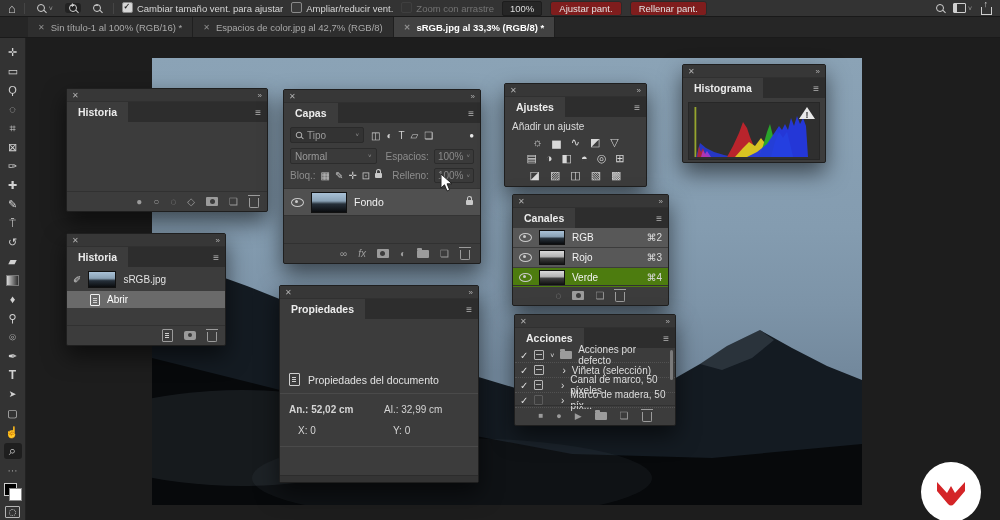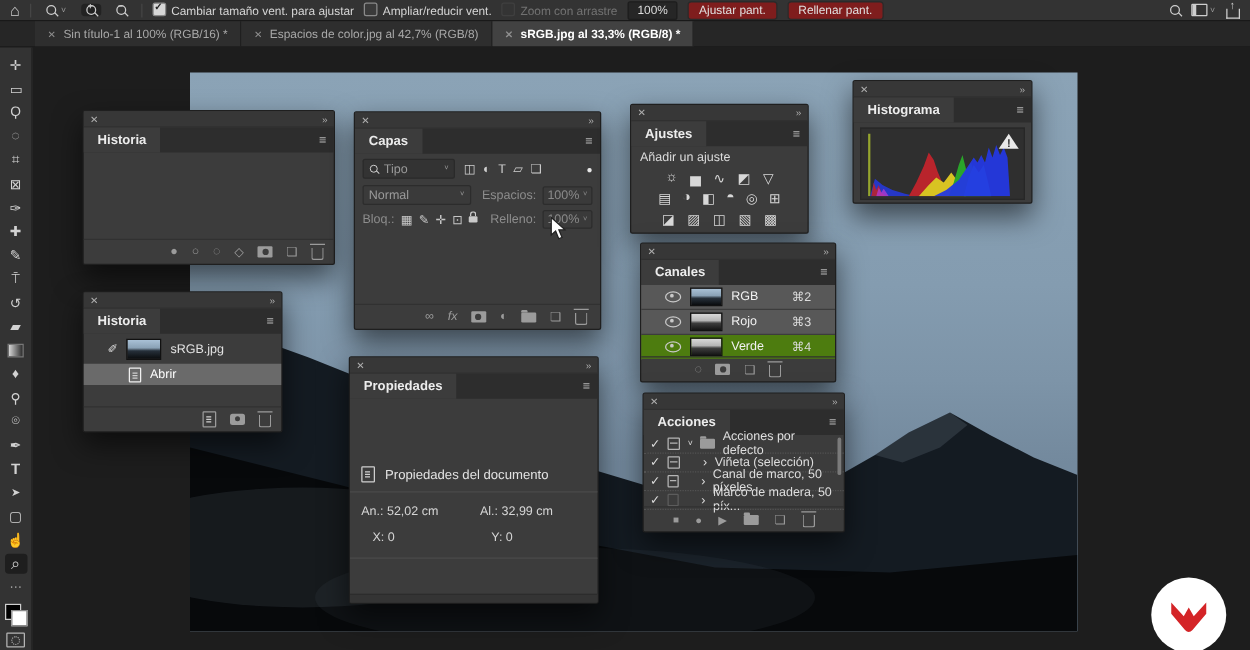--- a/index.html
+++ b/index.html
@@ -90,21 +90,21 @@
      border-radius:2px;height:14px;padding:0 4px;color:#9a9a9a;width:64px;}
   .filter-icons{display:flex;gap:6px;color:#cfcfcf;font-size:10px;margin-left:2px;align-items:center;}
   .ctl-row{display:flex;align-items:center;gap:5px;padding:2px 6px;color:#8d8d8d;}
   .select{background:#3a3a3a;border:1px solid #2c2c2c;border-radius:2px;height:14px;display:flex;
      align-items:center;justify-content:space-between;padding:0 4px;color:#9a9a9a;}
   .mini-val{background:#3a3a3a;border:1px solid #2c2c2c;border-radius:2px;height:13px;display:flex;
      align-items:center;padding:0 3px;color:#8a8a8a;gap:3px;}
   .layer-row{display:flex;align-items:center;gap:7px;height:26px;background:#505050;
      border-top:1px solid #343434;border-bottom:1px solid #343434;padding:0 7px;color:#f0f0f0;}
   
-  .list-row{display:flex;align-items:center;gap:7px;padding:0 19px;}
+  .list-row{display:flex;align-items:center;gap:7px;padding:0 6px;}
   
   .act-row{display:flex;align-items:center;gap:6px;height:14px;padding:0 5px;border-bottom:1px dotted #525252;color:#dedede;}
   .i-modal{width:8px;height:8px;border:1px solid #b5b5b5;border-radius:1px;position:relative;display:inline-block;}
   .i-modal::after{content:"";position:absolute;left:1px;top:3px;right:1px;height:1px;background:#b5b5b5;}
   .i-modal.empty{border-color:#5c5c5c;}
   .i-modal.empty::after{display:none;}
   
   #logo{left:921px;top:462px;width:60px;height:60px;border-radius:50%;background:#fff;
      display:flex;align-items:center;justify-content:center;z-index:60;}
   #cursor{z-index:70;}
@@ -300,20 +300,26 @@
     <span style="color:#c5c5c5;">▦</span>
     <span style="color:#c5c5c5;">✎</span>
     <span style="color:#c5c5c5;">✛</span>
     <span style="color:#c5c5c5;">⊡</span>
     <span class="i-lock"></span>
     <span style="margin-left:auto;">Relleno:</span>
     <span class="mini-val">
       <span>100%</span>
       <span style="font-size:6px;">˅</span>
     </span>
+  </div>
+  <div class="layer-row" style="margin-top:3px;">
+    <span class="i-eye"></span>
+    <span class="thumb"></span>
+    <span style="font-size:10.5px;">Fondo</span>
+    <span class="i-lock" style="margin-left:auto;"></span>
   </div>
   <div class="pfooter" style="justify-content:flex-end;padding-right:10px;">
     <span>∞</span>
     <span style="font-style:italic;">fx</span>
     <span class="i-maskbtn"></span>
     <span>◐</span>
     <span class="i-folder"></span>
     <span>❏</span>
     <span class="i-trash"></span>
   </div>
@@ -468,21 +474,21 @@
   </div>
   <div class="tabrow">
     <span class="ptab">Propiedades</span>
     <span class="pmenu">≡</span>
   </div>
   <div style="display:flex;align-items:center;gap:8px;padding:7px 9px;border-bottom:1px solid #4a4a4a;color:#e2e2e2;font-size:10.5px;margin-top:47px;">
     <span class="i-doc"></span>
     <span>Propiedades del documento</span>
   </div>
   <div style="display:flex;padding:10px 9px 2px;color:#d5d5d5;">
-    <span style="width:95px;">An.: 52,02 cm</span>
+    <span style="width:95px;font-weight:bold;">An.: 52,02 cm</span>
     <span>Al.: 32,99 cm</span>
   </div>
   <div style="display:flex;padding:8px 9px 10px;color:#d5d5d5;border-bottom:1px solid #4a4a4a;">
     <span style="width:95px;padding-left:9px;">X: 0</span>
     <span>Y: 0</span>
   </div>
   <div style="position:absolute;left:0;right:0;bottom:0;height:6px;background:#343434;border-top:1px solid #2c2c2c;"></div>
 </div>
 
 <svg id="cursor" class="abs" style="left:440px;top:173px;" width="13" height="19" viewBox="0 0 13 19">

